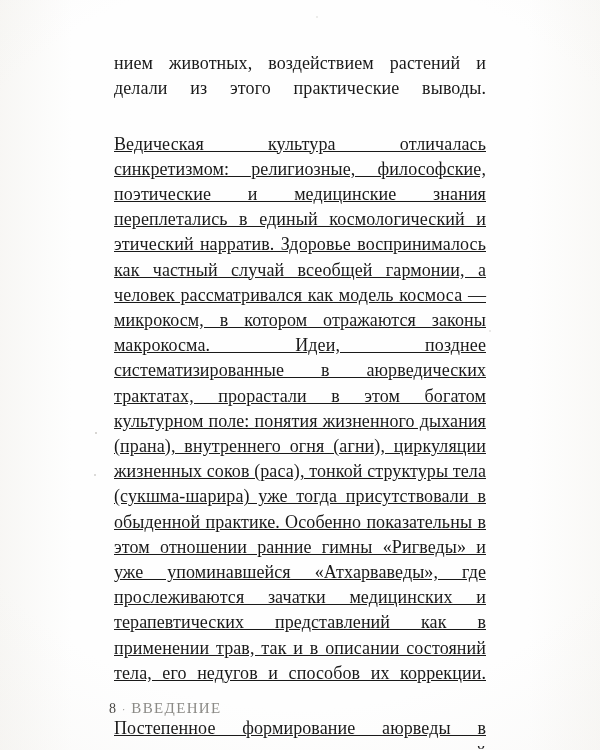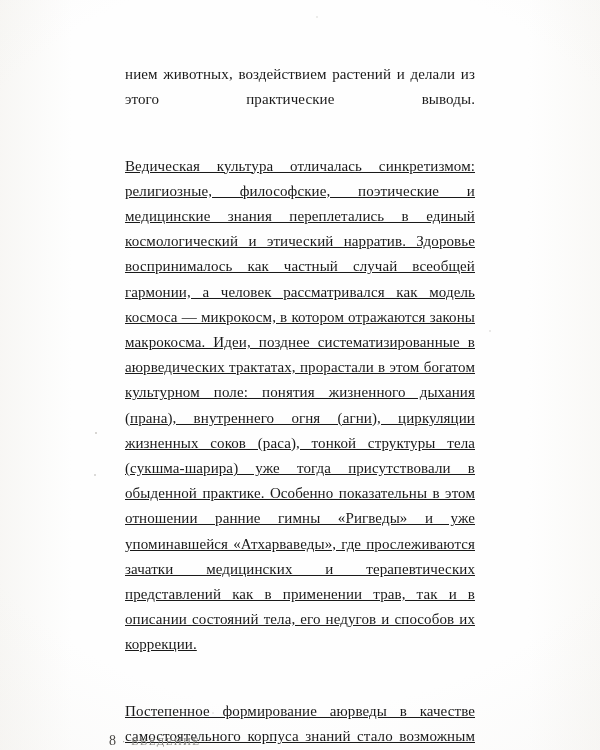--- a/index.html
+++ b/index.html
@@ -32,24 +32,24 @@
   }
 
   .textblock {
     position: absolute;
     left: 109px;
     top: 46px;
     width: 382px;
   }
 
   p.para {
-    margin: 16px;
+    margin: 5px;
     text-align: justify;
     text-justify: inter-word;
-    font-size: 15px;
+    font-size: 18px;
     line-height: 25.2px;
     color: #1a1a1a;
     letter-spacing: 0.1px;
     -webkit-hyphens: manual;
     hyphens: manual;
   }
   p.para + p.para {
     text-indent: 0;
   }
   p.indent {
@@ -79,26 +79,25 @@
   .folio {
     font-size: 14px;
     color: #4a4845;
     font-family: "Liberation Serif", "DejaVu Serif", serif;
   }
   .folio-sep {
     font-size: 10px;
     color: #8e8d88;
   }
   .runhead {
-    font-size: 11px;
+    font-size: 15px;
     letter-spacing: 1.35px;
     color: #8b8a86;
     text-transform: uppercase;
     font-family: "Liberation Serif", "DejaVu Serif", serif;
-    margin-top: 35px;
   }
 
   
   .speck {
     position: absolute;
     background: #b9b7b2;
     border-radius: 50%;
     pointer-events: none;
   }
   .speck.s1 { left: 95px;  top: 432px; width: 2px;   height: 2px; opacity: .75; }

